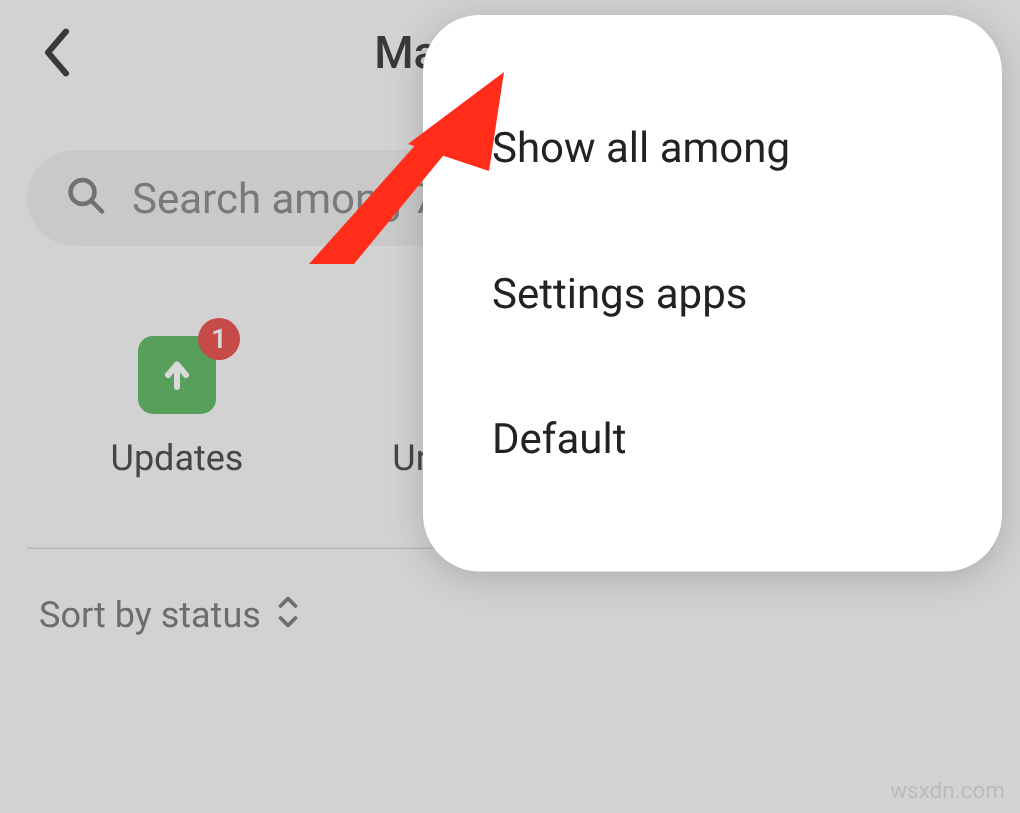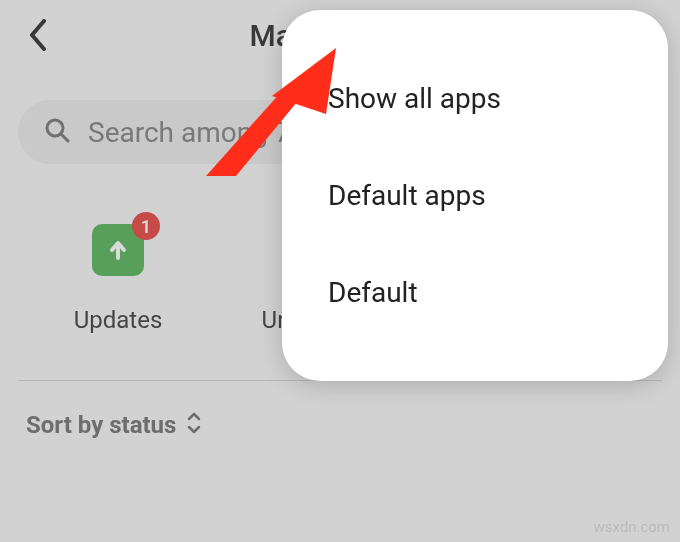--- a/index.html
+++ b/index.html
@@ -98,39 +98,38 @@
       background: #e53935;
       color: #fff;
       border-radius: 50%;
       width: 28px;
       height: 28px;
       font-size: 18px;
       font-weight: 600;
       display:flex;align-items:center;justify-content:center;
     }
     .tile-label {
-      margin-top: 28px;
+      margin-top: 13px;
       font-size: 24px;
       color: #333;
     }
     .divider {
       margin-top: 46px;
       height: 1px;
       background: #d0d0d0;
     }
     .sort-row {
       margin-top: 30px;
       display: flex;
       align-items: center;
       padding-left: 8px;
     }
     .sort-label {
       font-size: 24px;
       color: #6a6a6a;
-      font-weight: bold;
     }
     .sort-chevron {
       margin-left: 10px;
       color: #6a6a6a;
     }
     
     .menu {
       position: absolute;
       top: 10px;
       left: 282px;
@@ -225,22 +224,22 @@
         <polyline points="3,15 8,20 13,15" fill="none" stroke="#6a6a6a" stroke-width="2.5" stroke-linecap="round" stroke-linejoin="round"></polyline>
       </svg>
     </span>
   </div>
 
 </div>
 
 <div class="dimmer"></div>
 
 <div class="menu">
-  <div class="menu-item">Show all apps</div>
-  <div class="menu-item">Default apps</div>
+  <div class="menu-item">Show all among</div>
+  <div class="menu-item">Settings apps</div>
   <div class="menu-item">Default</div>
 </div>
 
 <svg class="arrow-overlay" width="160" height="150" viewBox="0 0 160 150">
   <defs>
     <linearGradient id="arr" x1="0" y1="1" x2="1" y2="0">
       <stop offset="0" stop-color="#ff2d1a"></stop>
       <stop offset="1" stop-color="#ff2d1a"></stop>
     </linearGradient>
   </defs>

